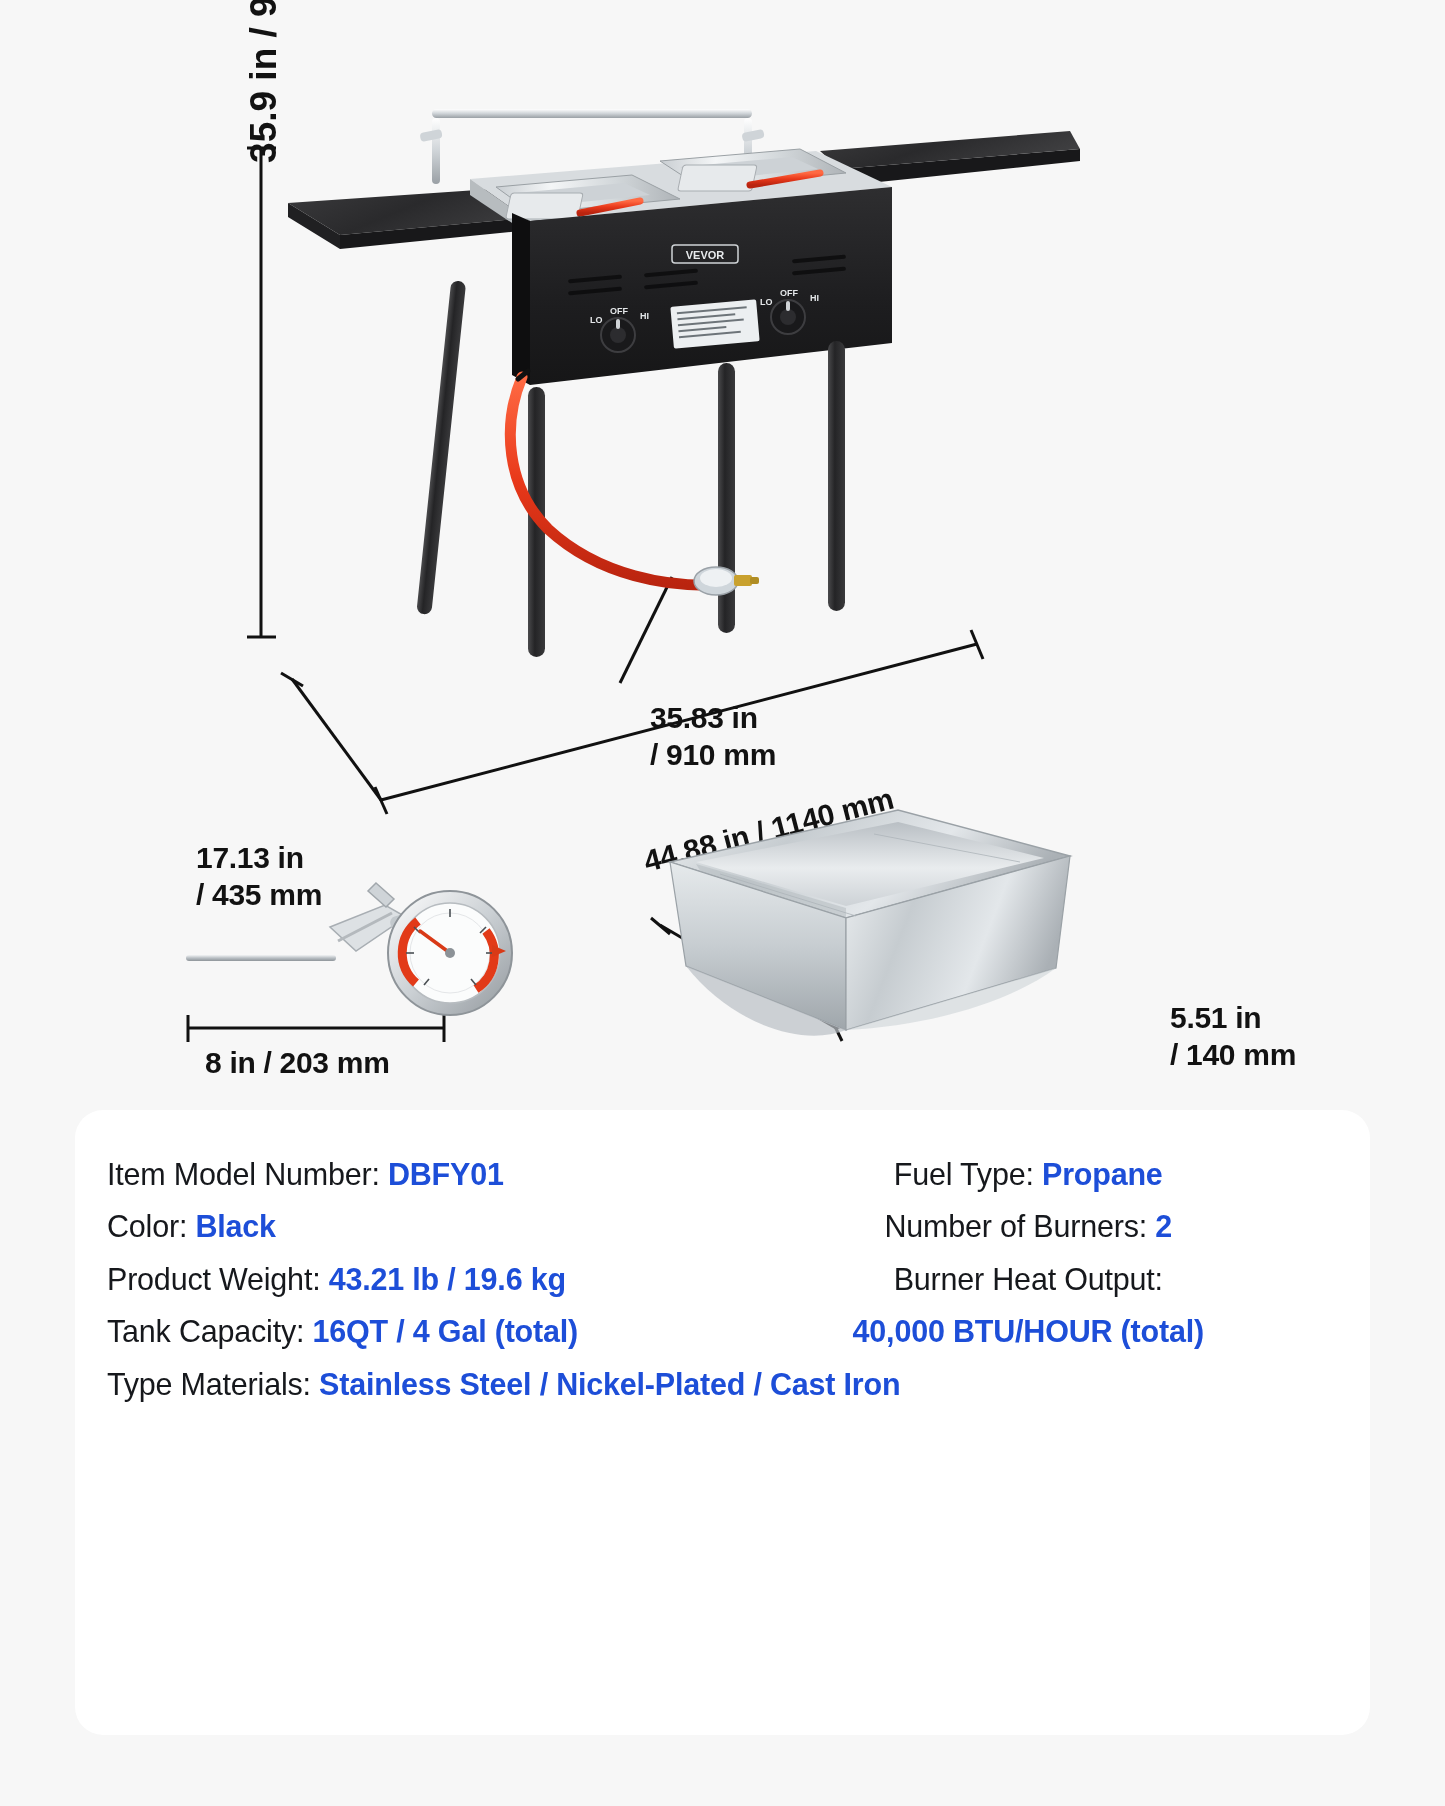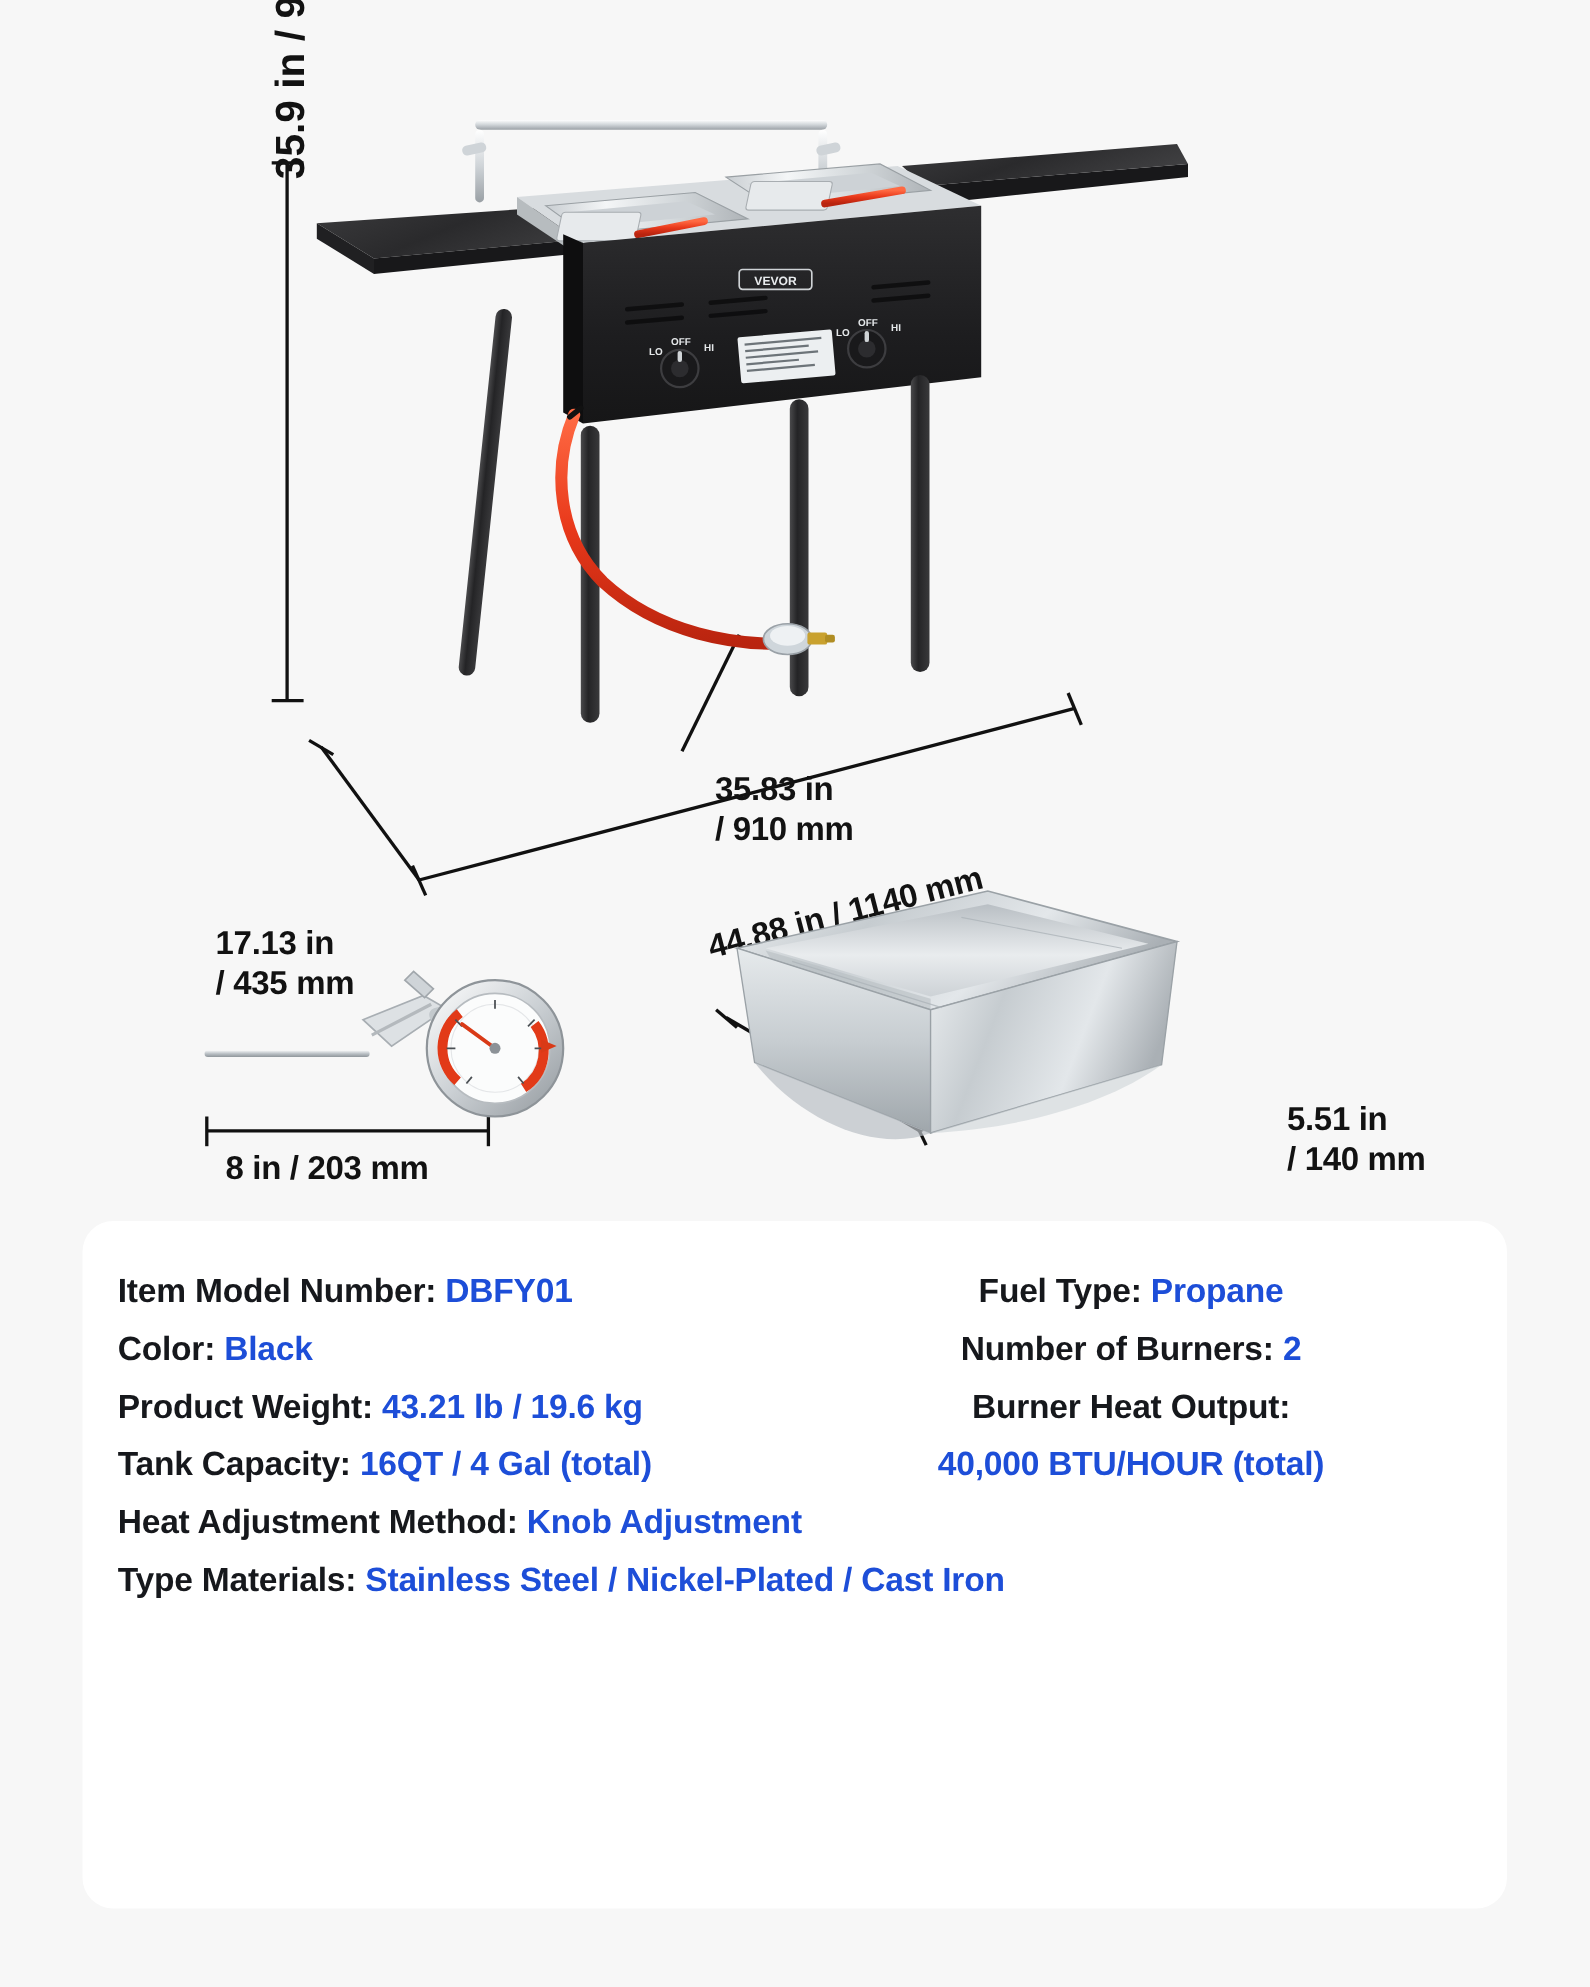--- a/index.html
+++ b/index.html
@@ -68,21 +68,21 @@
   .col-right { padding-right: 36px; text-align: center; }
 
   .spec-row {
     font-size: 30.5px;
     color: #16181c;
     line-height: 1.72;
     white-space: nowrap;
     letter-spacing: -0.2px;
   }
   .spec-row .v { color: #1d4ed8; font-weight: 700; }
-  .spec-row .k { font-weight: 700; margin-top: 24px; }
+  .spec-row .k { font-weight: 400; margin-top: 24px; }
 </style>
 </head>
 <body>
 
 <div id="root">
 
   <svg id="lines" viewBox="0 0 1445 1806">
     <g stroke="#111" stroke-width="3" fill="none">
 
       <line x1="261" y1="148" x2="261" y2="637"></line>
@@ -370,23 +370,20 @@
         <div class="spec-row">
           <span class="k">Color: </span><span class="v">Black</span>
         </div>
         <div class="spec-row">
           <span class="k">Product Weight: </span><span class="v">43.21 lb / 19.6 kg</span>
         </div>
         <div class="spec-row">
           <span class="k">Tank Capacity: </span><span class="v">16QT / 4 Gal (total)</span>
         </div>
         <div class="spec-row">
-          <span class="k">Heat Adjustment Method: </span><span class="v">Knob Adjustment</span>
-        </div>
-        <div class="spec-row">
           <span class="k">Type Materials: </span><span class="v">Stainless Steel / Nickel-Plated / Cast Iron</span>
         </div>
       </div>
 
       <div class="col col-right">
         <div class="spec-row">
           <span class="k">Fuel Type: </span><span class="v">Propane</span>
         </div>
         <div class="spec-row">
           <span class="k">Number of Burners: </span><span class="v">2</span>

